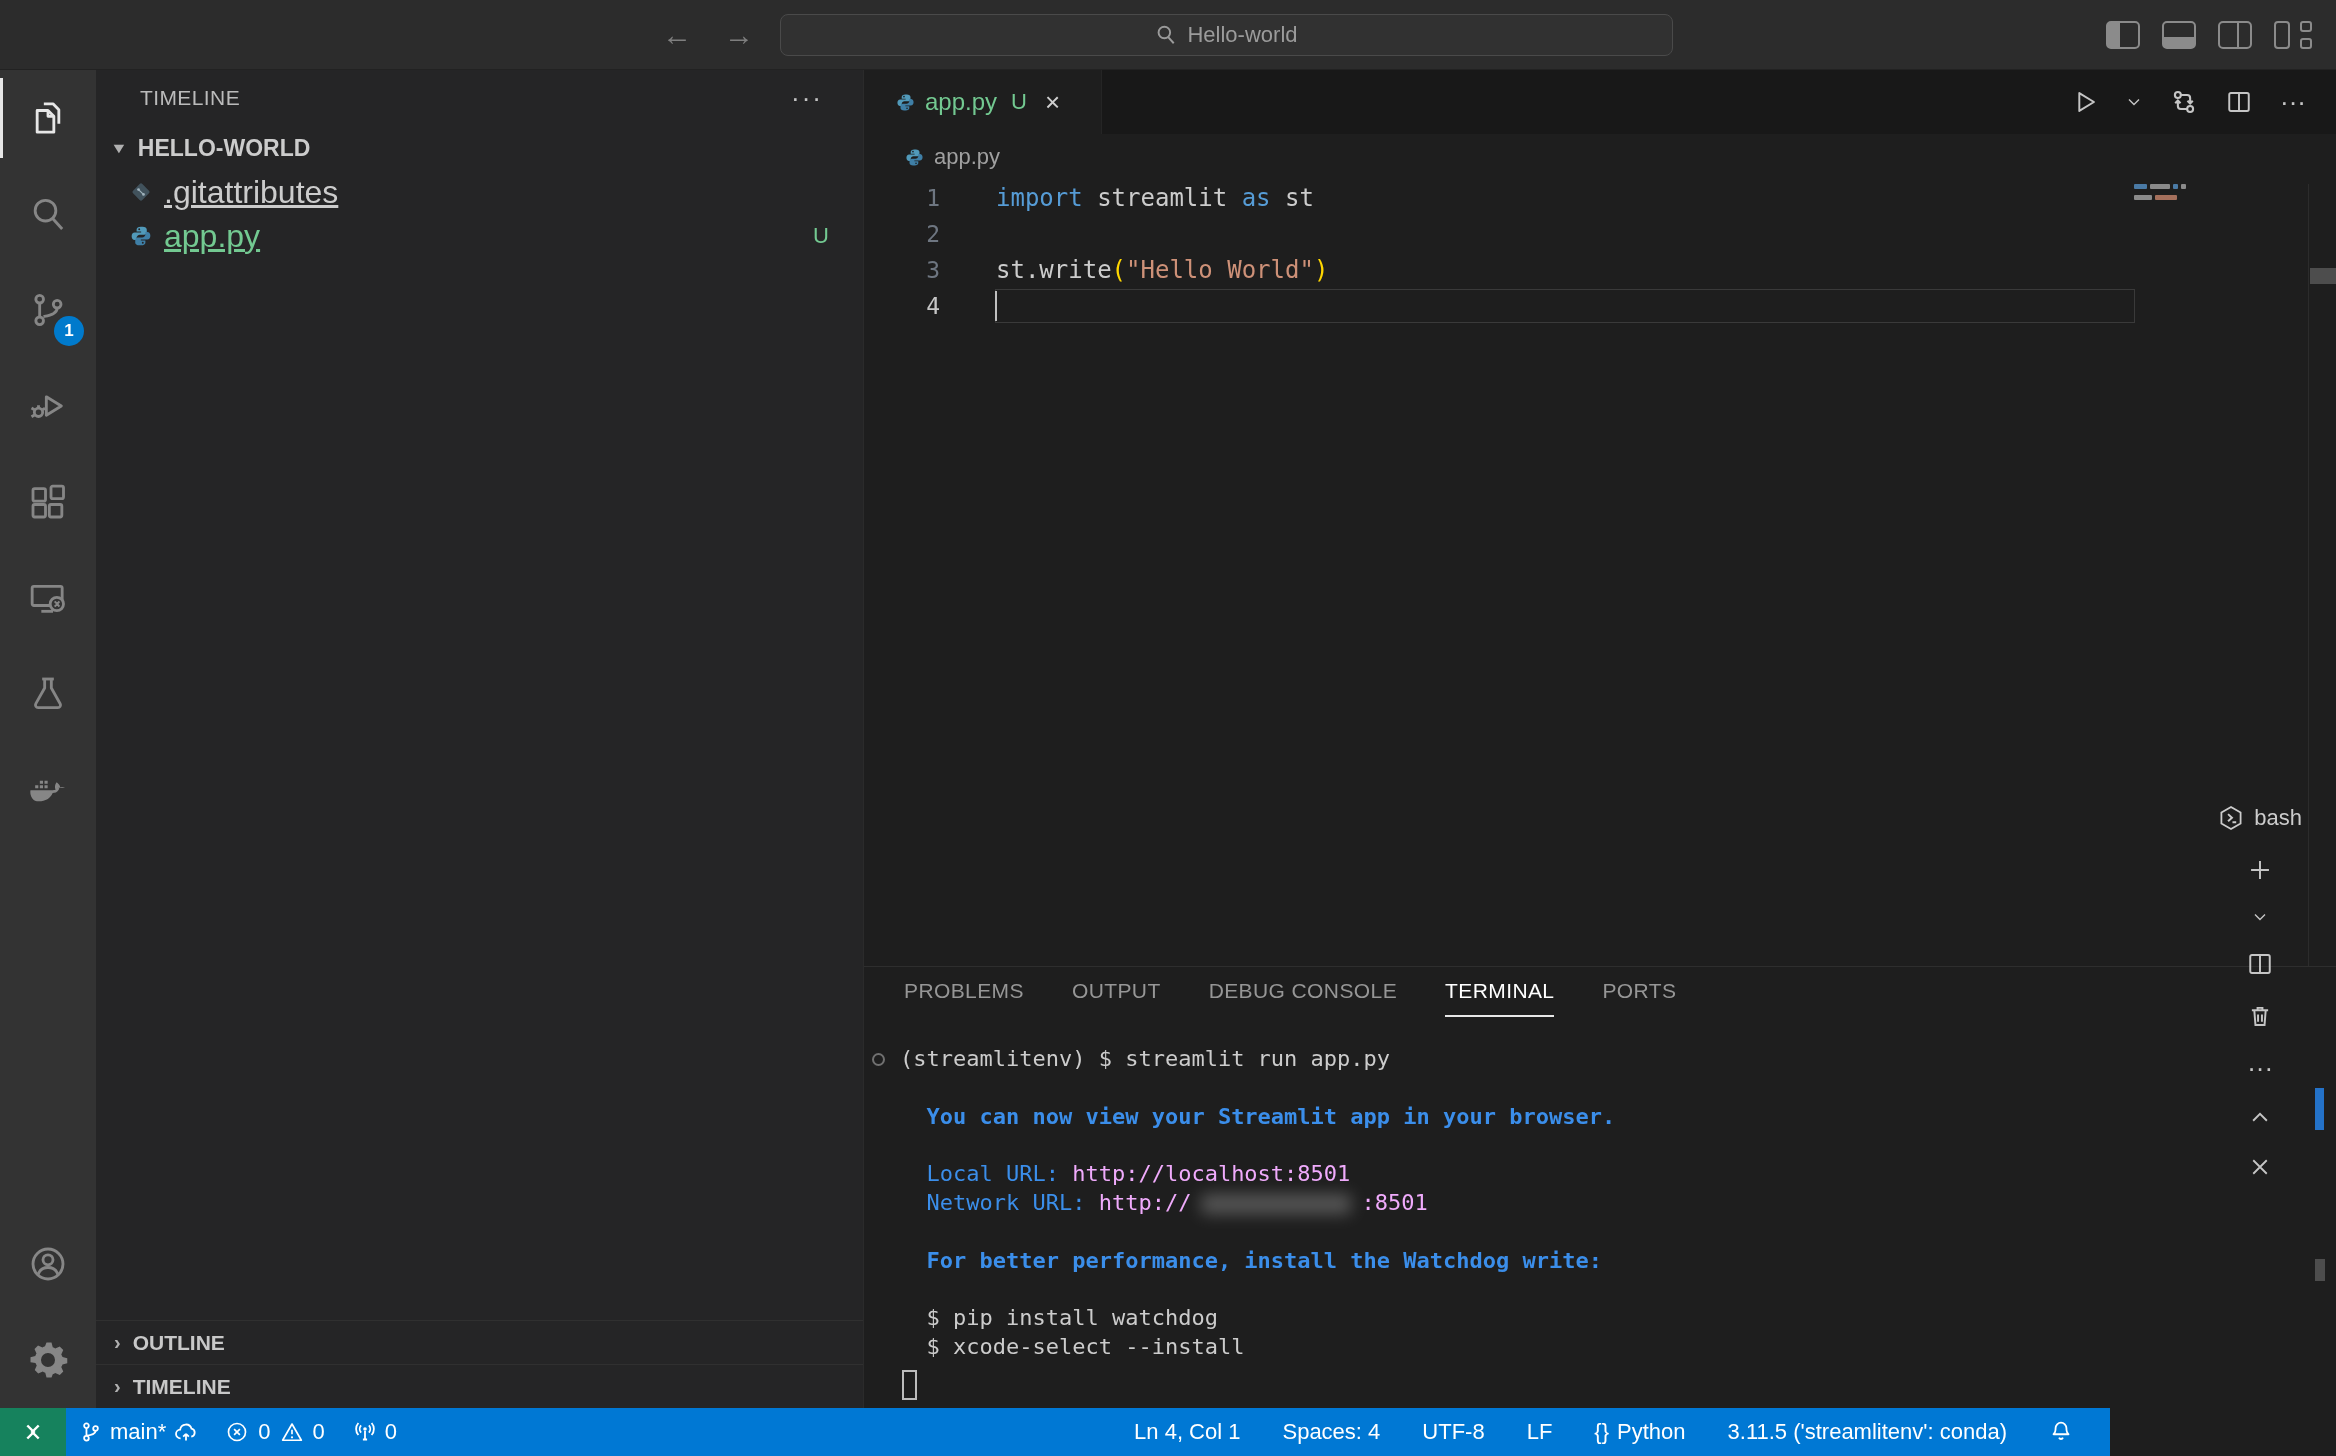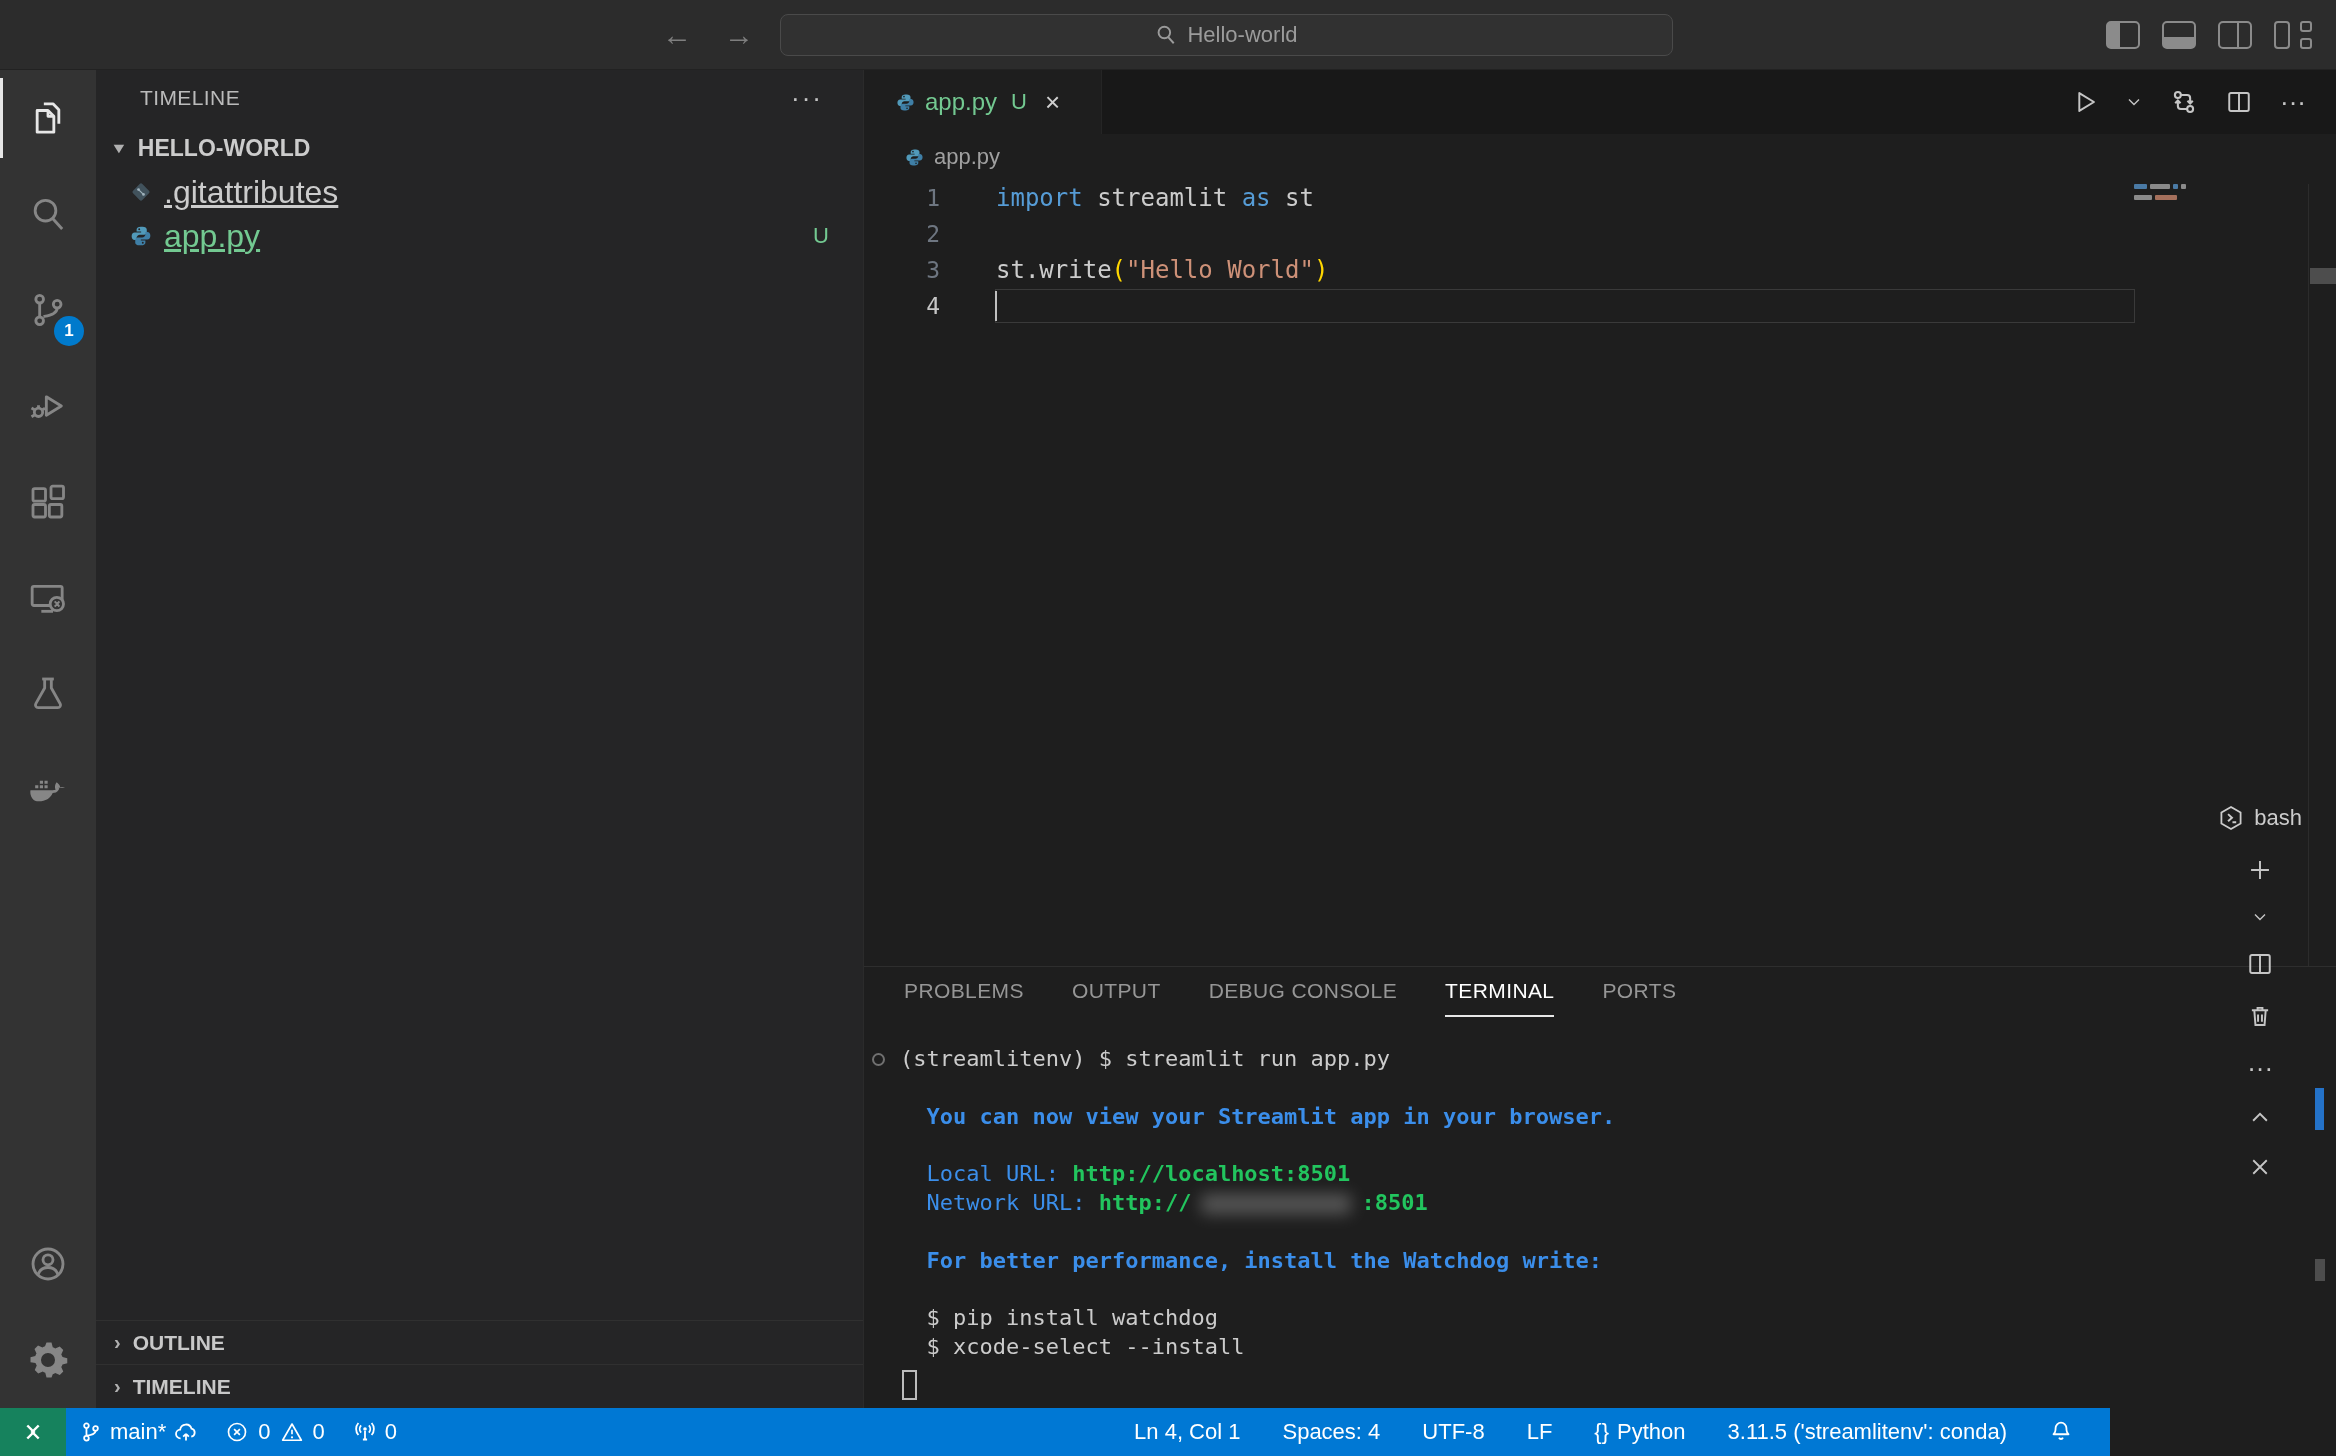--- a/index.html
+++ b/index.html
@@ -87,21 +87,21 @@
   .ptab { font-size:21px; letter-spacing:.4px; color:#969696; height:50px; display:flex; align-items:center; cursor:pointer; border-bottom:2px solid transparent; }
   .ptab.active { color:#ffffff; border-bottom-color:#e7e7e7; }
   .panel-actions { margin-left:auto; display:flex; align-items:center; gap:26px; padding-right:34px; color:#c5c5c5;flex-direction:column; }
   .shell-item { display:flex; align-items:center; gap:10px; font-size:22px; color:#cccccc; cursor:pointer; }
   .pa-glyph { font-size:26px; cursor:pointer; line-height:1; }
   .terminal { position:absolute; left:0; top:50px; right:0; bottom:0; font-family:"DejaVu Sans Mono", monospace; font-size:22px; color:#cccccc; padding:28px 0 0 36px; }
   .trow { height:28.8px; line-height:28.8px; white-space:pre; }
   .t-plain { color:#cccccc; }
   .t-info { color:var(--term-blue,#3b8eea); font-weight:bold; }
   .t-label { color:var(--term-blue,#3b8eea); }
-  .t-strong { color:#22c55e; font-weight:bold;margin-top:47px; }
+  .t-strong { color:#f0abfc; font-weight:normal;margin-top:47px; }
   .t-redacted { display:inline-block; width:150px; height:20px; background:#8f8f8f; opacity:.5; filter:blur(8px); vertical-align:middle; margin:0 10px; border-radius:4px; }
   .term-deco-circle { position:absolute; left:8px; top:36px; width:13px; height:13px; border:2px solid #707070; border-radius:50%; }
   .term-cursor { position:relative; margin-top:8px; margin-left:2px; width:15px; height:30px; border:2px solid #bdbdbd; }
   .term-scroll-blue { position:absolute; right:12px; top:121px; width:9px; height:42px; background:#2472c8; }
   .term-scroll-thumb { position:absolute; right:11px; top:292px; width:10px; height:22px; background:#4d4d4d; }
 
   
   .statusbar { position:absolute; left:0; bottom:0; width:2110px; height:48px; background:var(--accent,#0078d4); color:#ffffff; display:flex; align-items:center; font-size:22px; }
   .sbr-remote { width:66px; height:48px; background:var(--remote,#16825d); display:flex; align-items:center; justify-content:center; cursor:pointer; flex:0 0 auto; }
   .sbr-item { display:flex; align-items:center; gap:8px; padding:0 14px; height:48px; cursor:pointer; white-space:nowrap; }

